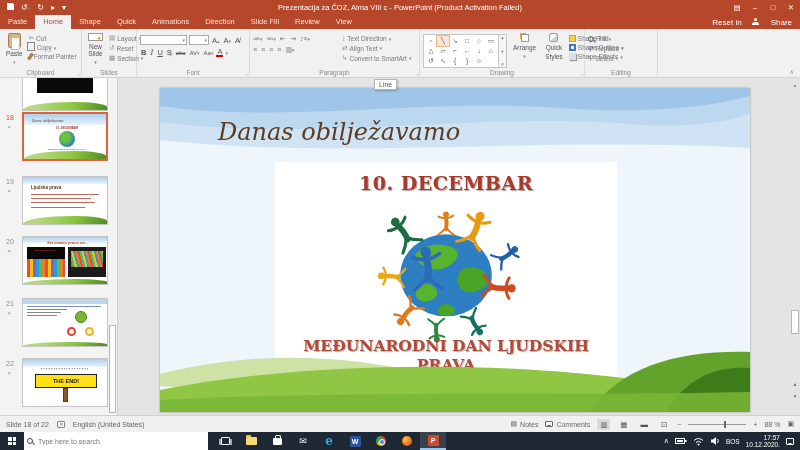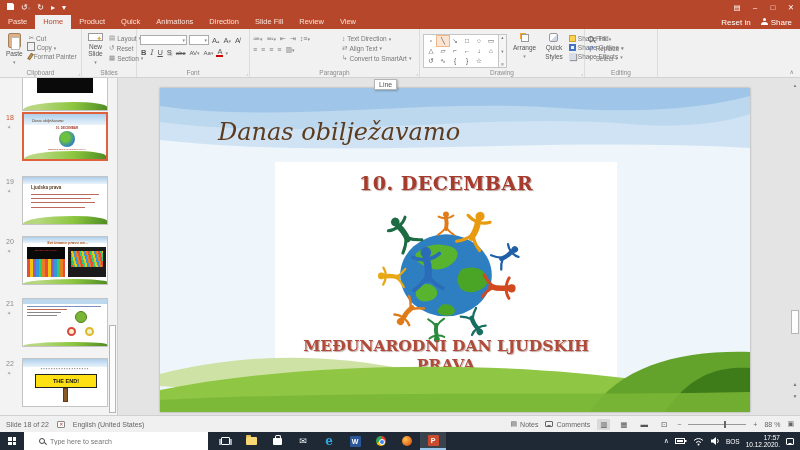--- a/index.html
+++ b/index.html
@@ -100,21 +100,21 @@
 .ic-book{display:inline-block;width:8px;height:7px;border:1px solid #888;border-radius:1px;position:relative;background:#fff}
 .ic-book::after{content:"✕";position:absolute;font-size:5px;color:#a33;left:1.5px;top:-0.5px}
 .ic-bubble{display:inline-block;width:8px;height:6px;border:1px solid #666;border-radius:1px;position:relative}
 .ic-bubble::after{content:"";position:absolute;left:1px;bottom:-3px;border:2px solid transparent;border-top-color:#666}
 
 
 .taskbar{position:absolute;top:432px;left:0;right:0;height:18px;background:#1f2935;display:flex;align-items:stretch;color:#fff}
 .startbtn{width:24px;display:flex;align-items:center;justify-content:center}
 .ic-win{width:8px;height:8px;display:grid;grid-template-columns:3.5px 3.5px;grid-template-rows:3.5px 3.5px;gap:1px}
 .ic-win span{background:#fff}
-.searchbox{width:184px;background:#fff;display:flex;align-items:center;gap:5px;padding-left:15px}
+.searchbox{width:184px;background:#fff;display:flex;align-items:center;gap:5px;padding-left:3px}
 .searchbox input{border:none;outline:none;font-size:7px;color:#333;width:150px;font-family:"Liberation Sans",sans-serif;background:transparent}
 .ic-mag{display:inline-block;width:6px;height:6px;border:1px solid #444;border-radius:50%;position:relative}
 .ic-mag::after{content:"";position:absolute;width:3px;height:1px;background:#444;right:-2.5px;bottom:-1px;transform:rotate(45deg)}
 .tbicons{display:flex;align-items:stretch;margin-left:4px}
 .tbi{width:26px;display:flex;align-items:center;justify-content:center;position:relative}
 .tbi.active{background:rgba(255,255,255,.12);border-bottom:2px solid #9ac4e8}
 .ic-taskview{width:9px;height:8px;border:1px solid #fff;border-radius:1px;box-shadow:-3px 1px 0 -1px #9ab,3px 1px 0 -1px #9ab}
 .ic-folder{width:11px;height:8px;background:#f8d775;border-radius:1px;position:relative}
 .ic-folder::before{content:"";position:absolute;top:-2px;left:0;width:5px;height:2px;background:#e9bf55;border-radius:1px 1px 0 0}
 .ic-bag{width:9px;height:7px;background:#fff;position:relative;border-radius:1px}
@@ -137,41 +137,42 @@
 <body>
 
 <div class="titlebar">
   <div class="qat">
     <span class="qbtn"><span class="ic-floppy"></span></span>
     <span class="qbtn">↺<span class="da">▾</span></span>
     <span class="qbtn">↻</span>
     <span class="qbtn">▸</span>
     <span class="qbtn">▾</span>
   </div>
+  <div class="wtitle">Prezentacija za ČOZ, Alma VIII c - PowerPoint (Product Activation Failed)</div>
   <div class="winbtns">
     <span class="winbtn">▤</span>
     <span class="winbtn">–</span>
     <span class="winbtn">□</span>
     <span class="winbtn">✕</span>
   </div>
 </div>
 
 <div class="tabbar">
   <span class="tab">Paste</span>
   <span class="tab active">Home</span>
-  <span class="tab">Product</span>
+  <span class="tab">Shape</span>
   <span class="tab">Quick</span>
   <span class="tab">Animations</span>
   <span class="tab">Direction</span>
   <span class="tab">Slide Fill</span>
   <span class="tab">Review</span>
   <span class="tab">View</span>
   <span class="acct">
     <span>Reset in</span>
-    <span style="display:flex;gap:3px">
+    <span style="display:flex;gap:12px">
         <span class="ic-person"></span>
         <span>Share</span>
       </span>
   </span>
 </div>
 
 <div class="ribbon">
 
   <div class="group" style="width:82px">
     <div class="bigbtn">

